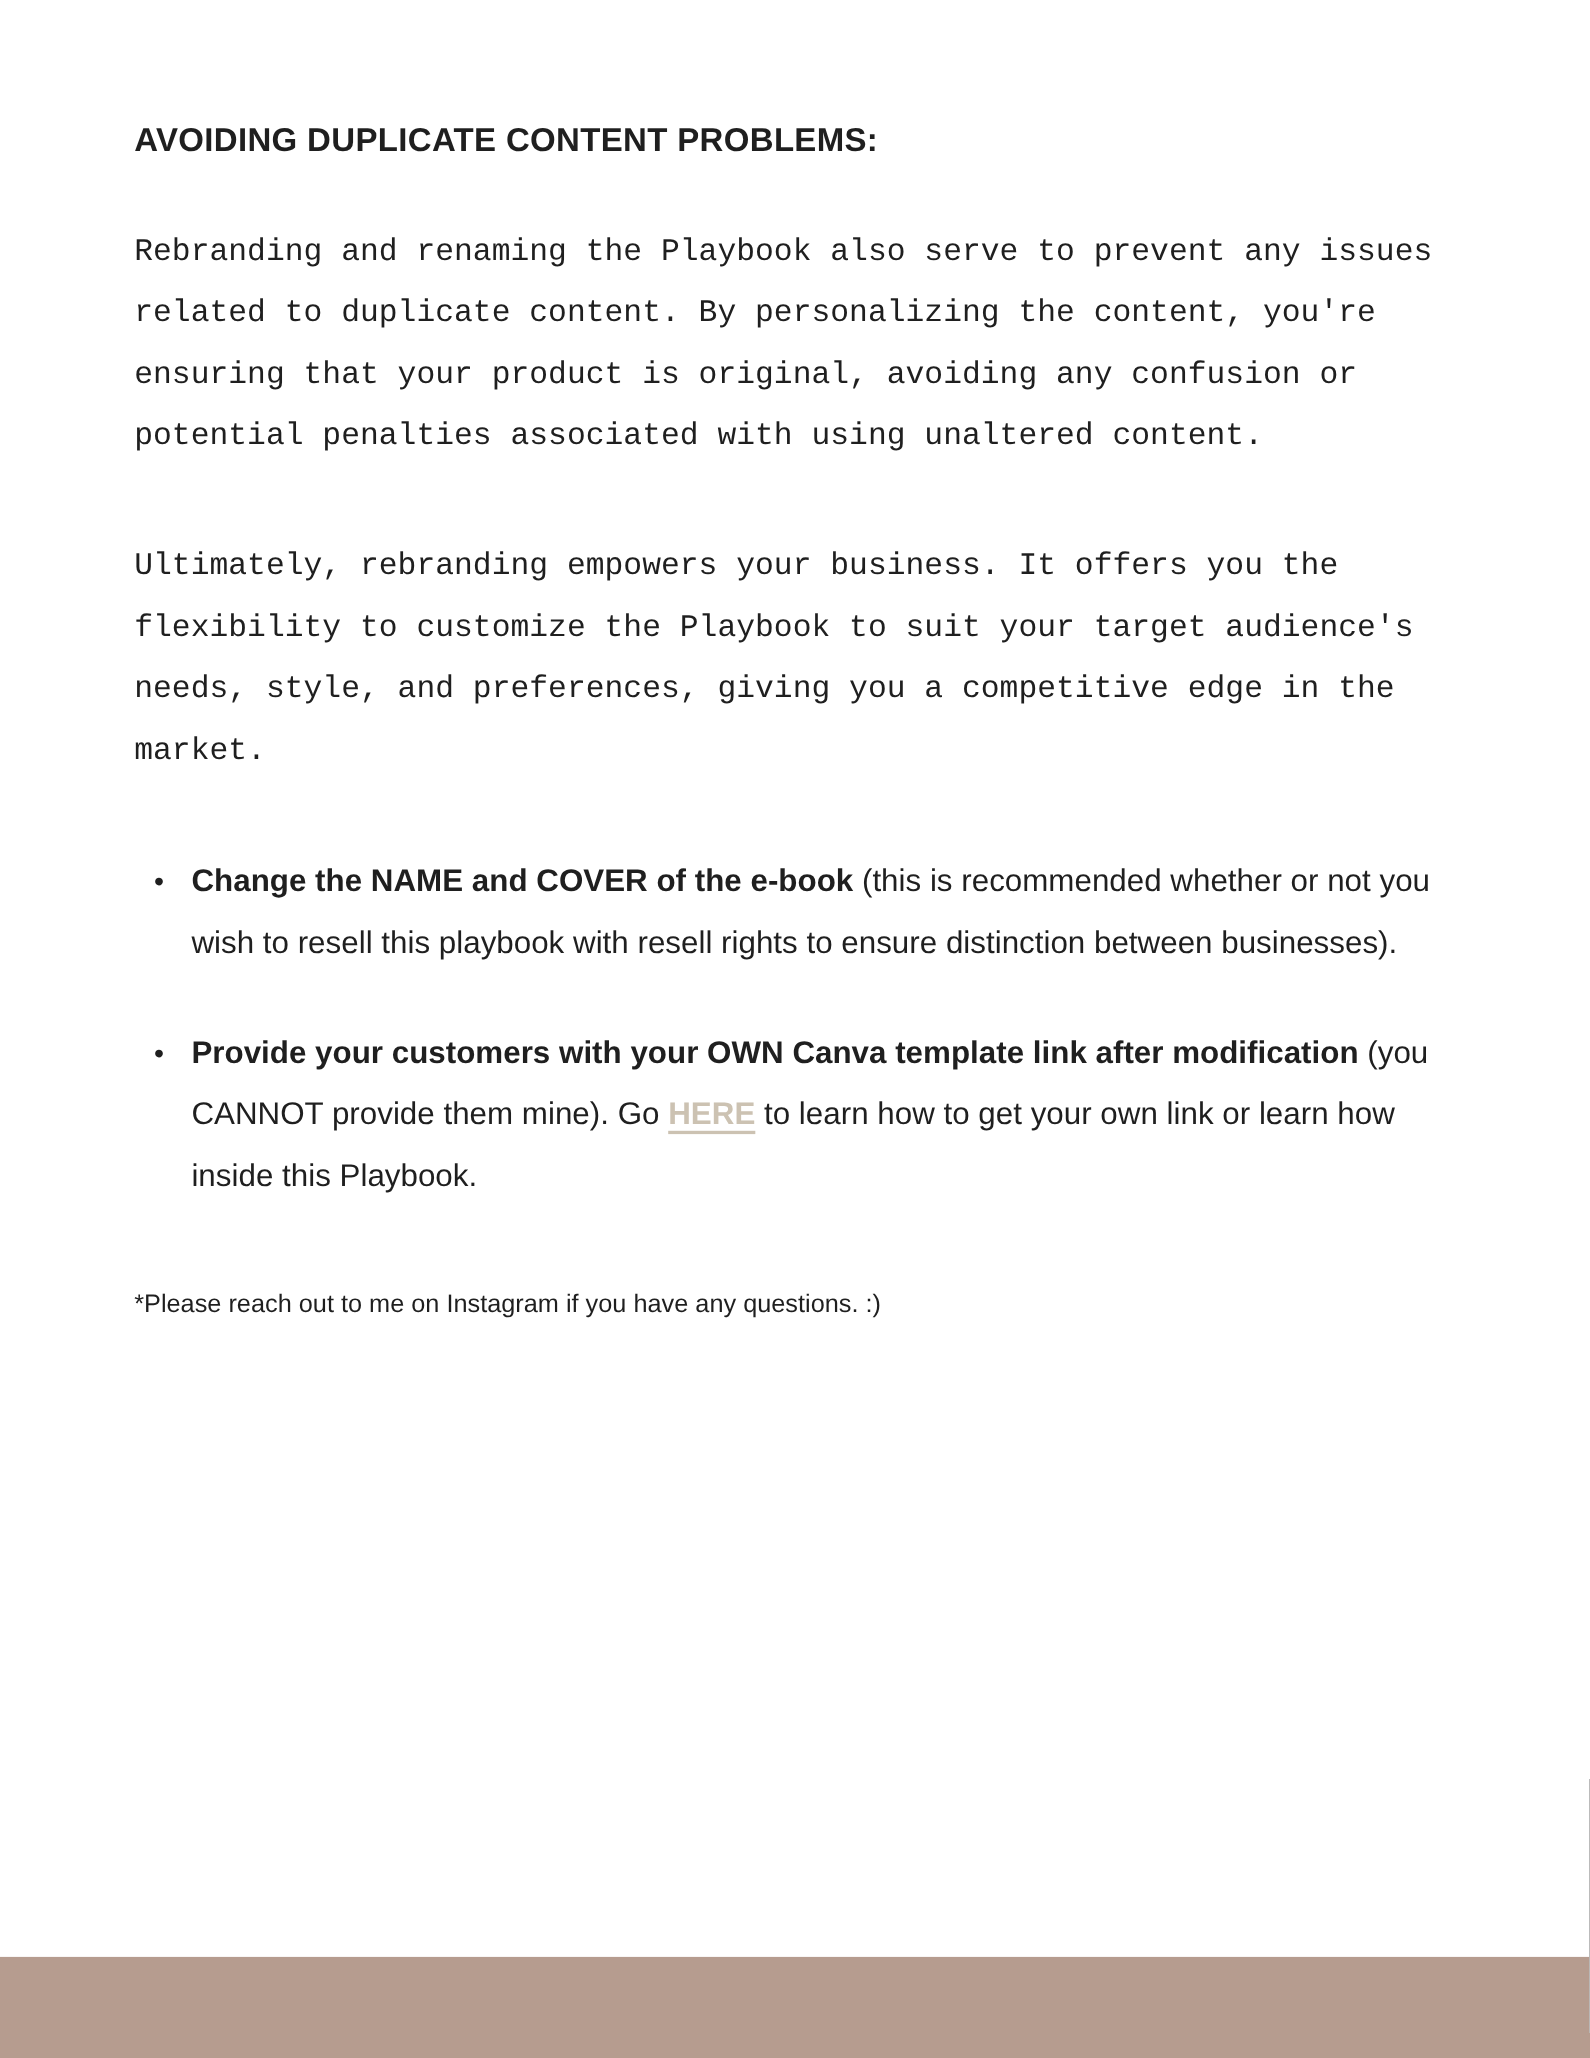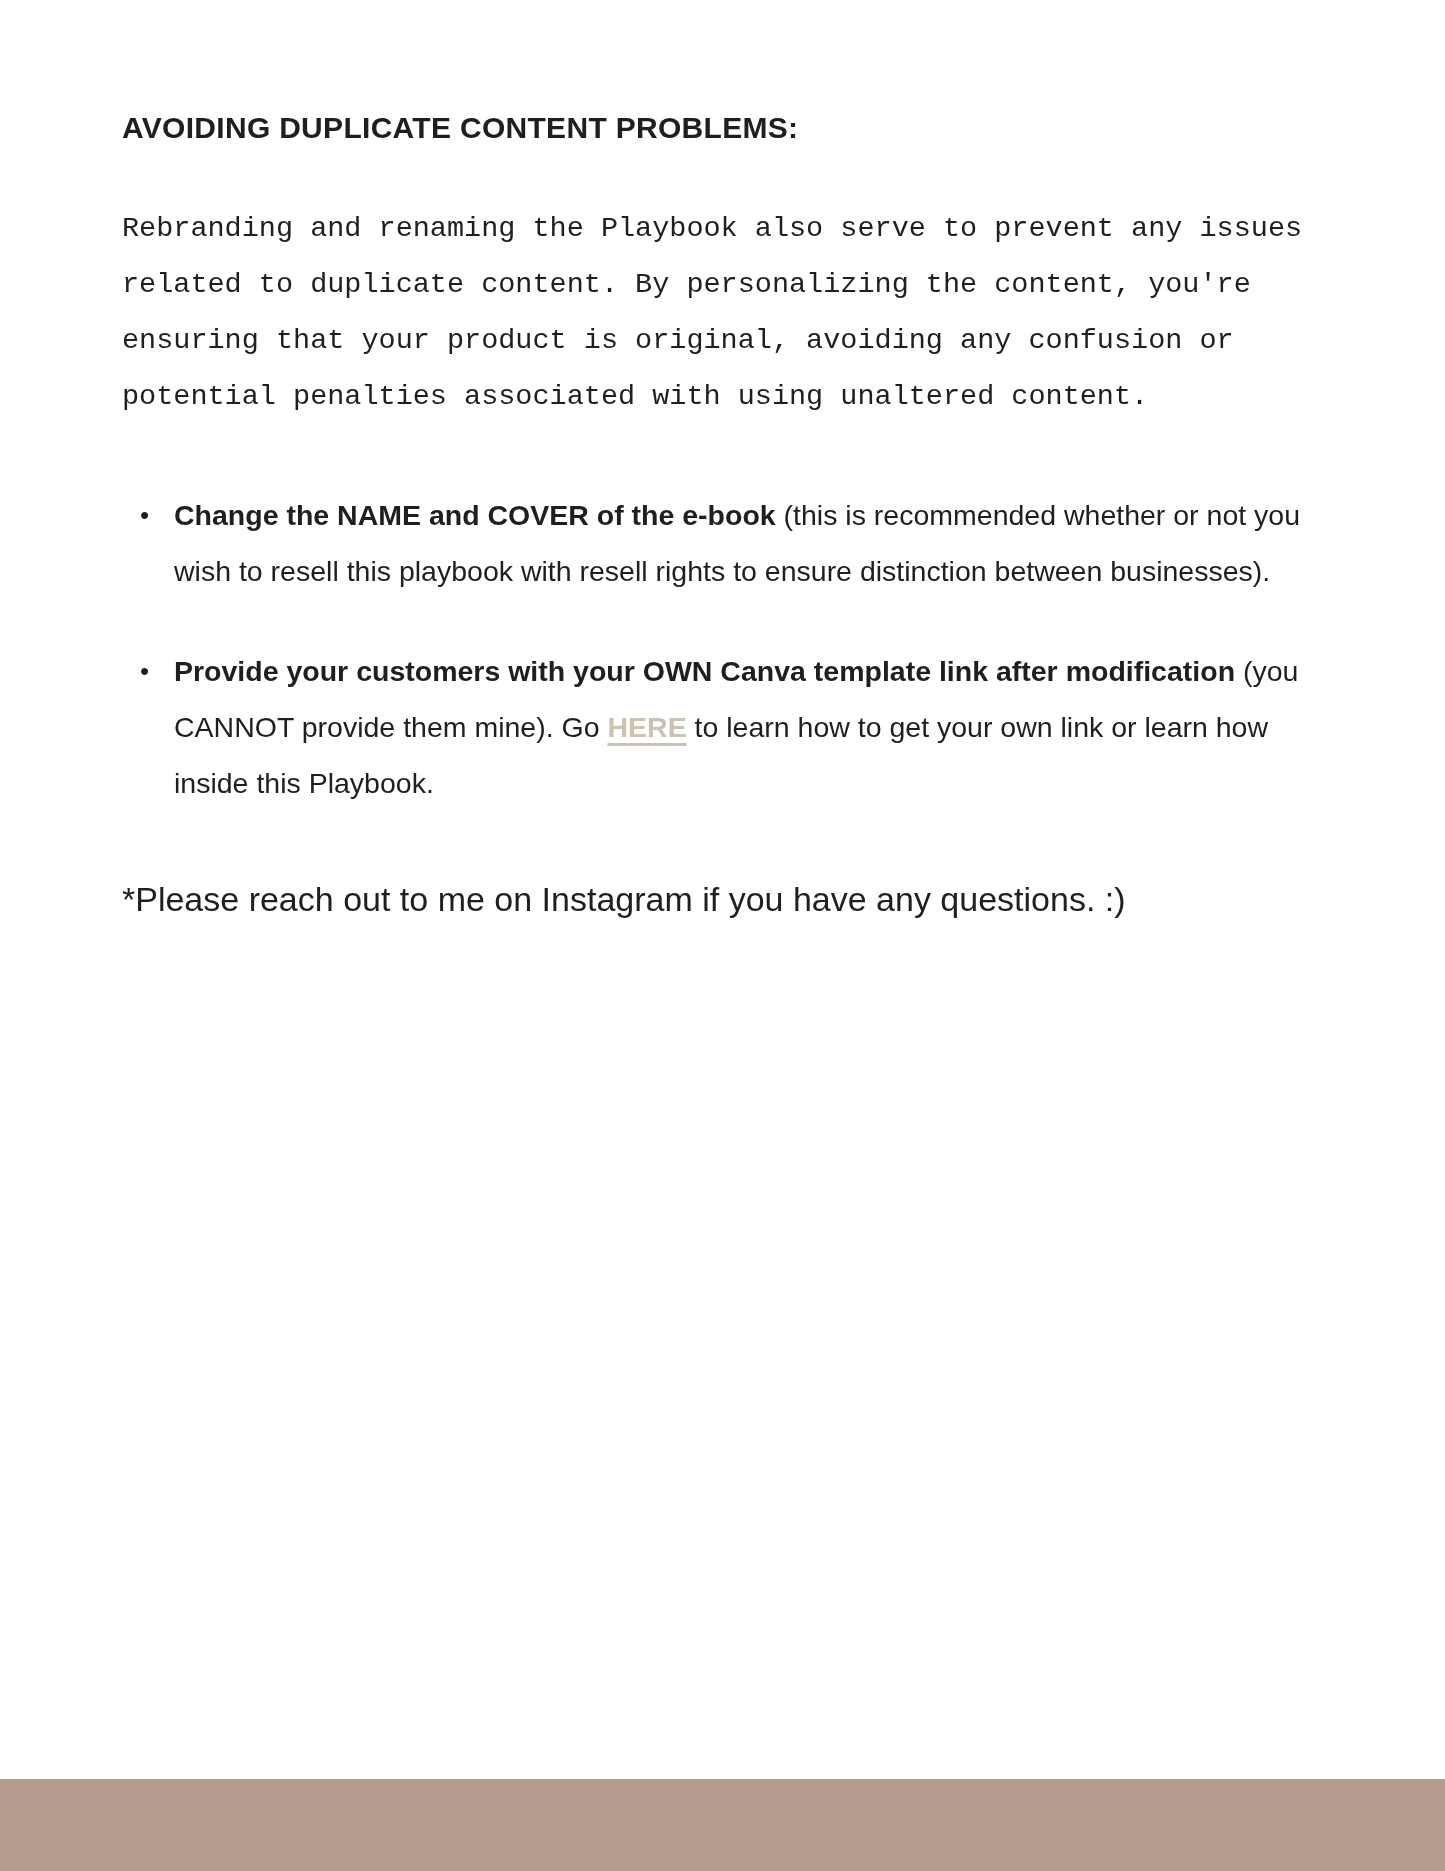--- a/index.html
+++ b/index.html
@@ -66,21 +66,21 @@
   }
   .here-link {
     color: var(--link_tan, #ccc2b2);
     font-weight: bold;
     text-decoration: underline;
     text-underline-offset: 6px;
     text-decoration-thickness: 3px;
     cursor: pointer;
   }
   .note-para {
-    font-size: 34px;
+    font-size: 23px;
     line-height: 56px;
     margin: 0;
   }
   .footer-bar {
     position: absolute;
     left: 0;
     bottom: 0;
     width: 100%;
     height: 92px;
     background: var(--footer_bar, #b69c8f);
@@ -90,20 +90,21 @@
 <body>
 
 <div class="page">
   <div class="content">
 
     <h2 class="section-heading">AVOIDING DUPLICATE CONTENT PROBLEMS:</h2>
 
     <p class="body-para">Rebranding and renaming the Playbook also serve to prevent any issues related to duplicate content. By personalizing the content, you're ensuring that your product is original, avoiding any confusion or potential penalties associated with using unaltered content.</p>
 
 
+    <p class="body-para">Ultimately, rebranding empowers your business. It offers you the flexibility to customize the Playbook to suit your target audience's needs, style, and preferences, giving you a competitive edge in the market.</p>
 
 
 
     <ul class="terms-list">
       <li>
         <span class="bullet-dot">•</span><span class="b">Change the NAME and COVER of the e-book</span><span> (this is recommended whether or not you wish to resell this playbook with resell rights to ensure distinction between businesses).</span>
       </li>
       <li>
         <span class="bullet-dot">•</span><span class="b">Provide your customers with your OWN Canva template link after modification</span><span> (you CANNOT provide them mine). Go </span><a class="here-link">HERE</a><span> to learn how to get your own link or learn how inside this Playbook.</span>
       </li>

